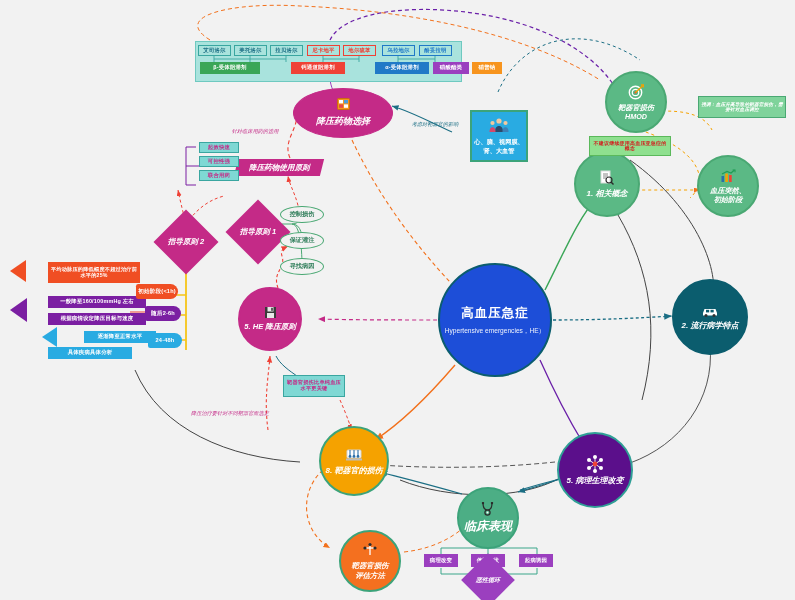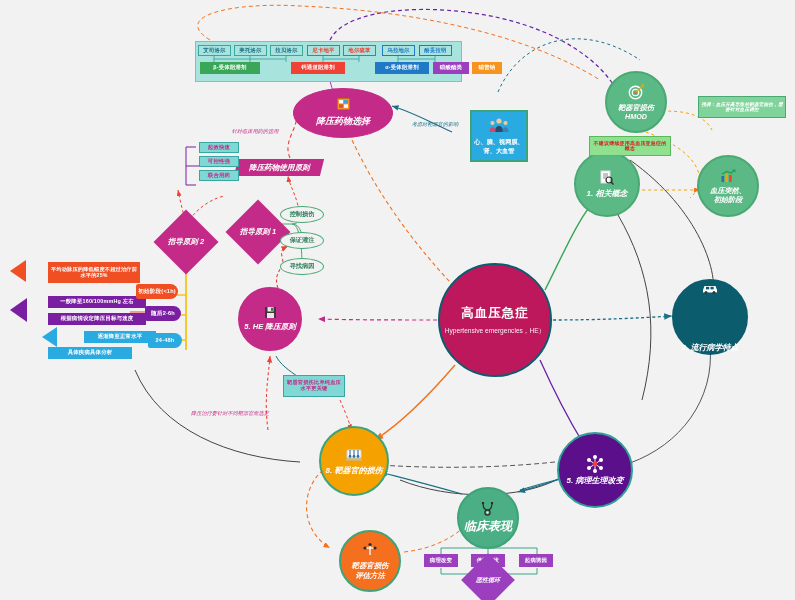--- a/index.html
+++ b/index.html
@@ -14,21 +14,21 @@
   svg.edges{position:absolute;left:0;top:0;width:795px;height:600px;pointer-events:none;}
 
   .node{position:absolute;box-sizing:border-box;display:flex;flex-direction:column;
         align-items:center;justify-content:center;text-align:center;}
 
   
   .circ{border-radius:50%;}
   .circ .lbl{line-height:1.25;font-style:italic;font-weight:bold;}
 
   .center-node{
-    width:114px;height:114px;background:#be185d;color:#fff;
+    width:114px;height:114px;background:#1d4ed8;color:#fff;
     border:2px solid #0b5d6e;
   }
   .center-node .t1{font-size:12.5px;font-weight:bold;letter-spacing:1px;}
   .center-node .t2{font-size:6.6px;margin-top:5px;opacity:.92;}
 
   .green-circ{background:#5bb985;border:2px solid #4aa873;color:#fff;}
   .teal-circ{background:#0b5d6e;border:2px solid #0b5d6e;color:#fff;}
   .purple-circ{background:#5b0f8b;border:2px solid #2f9f96;color:#fff;}
   .magenta-circ{background:#c42a87;border:2px solid #c42a87;color:#fff;}
   .orange-circ{background:#f5a200;border:2px solid #3ca37a;color:#fff;}
@@ -212,21 +212,21 @@
         <line x1="4" y1="4" x2="9" y2="4" stroke="#6b6b6b" stroke-width="0.8"></line>
         <line x1="4" y1="6" x2="9" y2="6" stroke="#6b6b6b" stroke-width="0.8"></line>
         <line x1="4" y1="8" x2="7" y2="8" stroke="#6b6b6b" stroke-width="0.8"></line>
         <circle cx="10" cy="10" r="3" fill="none" stroke="#2b2b2b" stroke-width="1.2"></circle>
         <line x1="12" y1="12" x2="14.5" y2="14.5" stroke="#2b2b2b" stroke-width="1.4"></line>
       </svg>
     </div>
     <div class="lbl" style="font-size:8px;">1. 相关概念</div>
   </div>
 
-  <div class="node circ teal-circ" style="left:672px;top:279px;width:76px;height:76px;justify-content:space-between;">
+  <div class="node circ teal-circ" style="left:672px;top:279px;width:76px;height:76px;">
     <div class="ico">
       <svg width="18" height="14" viewBox="0 0 18 14">
         <path d="M2,9 L3.5,5 L14.5,5 L16,9 L16,11.5 L2,11.5 Z" fill="#ffffff"></path>
         <rect x="5" y="5.8" width="3.2" height="2.6" fill="#0b5d6e"></rect>
         <rect x="9.5" y="5.8" width="3.2" height="2.6" fill="#0b5d6e"></rect>
         <circle cx="5" cy="11.6" r="1.5" fill="#333"></circle>
         <circle cx="13" cy="11.6" r="1.5" fill="#333"></circle>
       </svg>
     </div>
     <div class="lbl" style="font-size:8px;">2. 流行病学特点</div>

